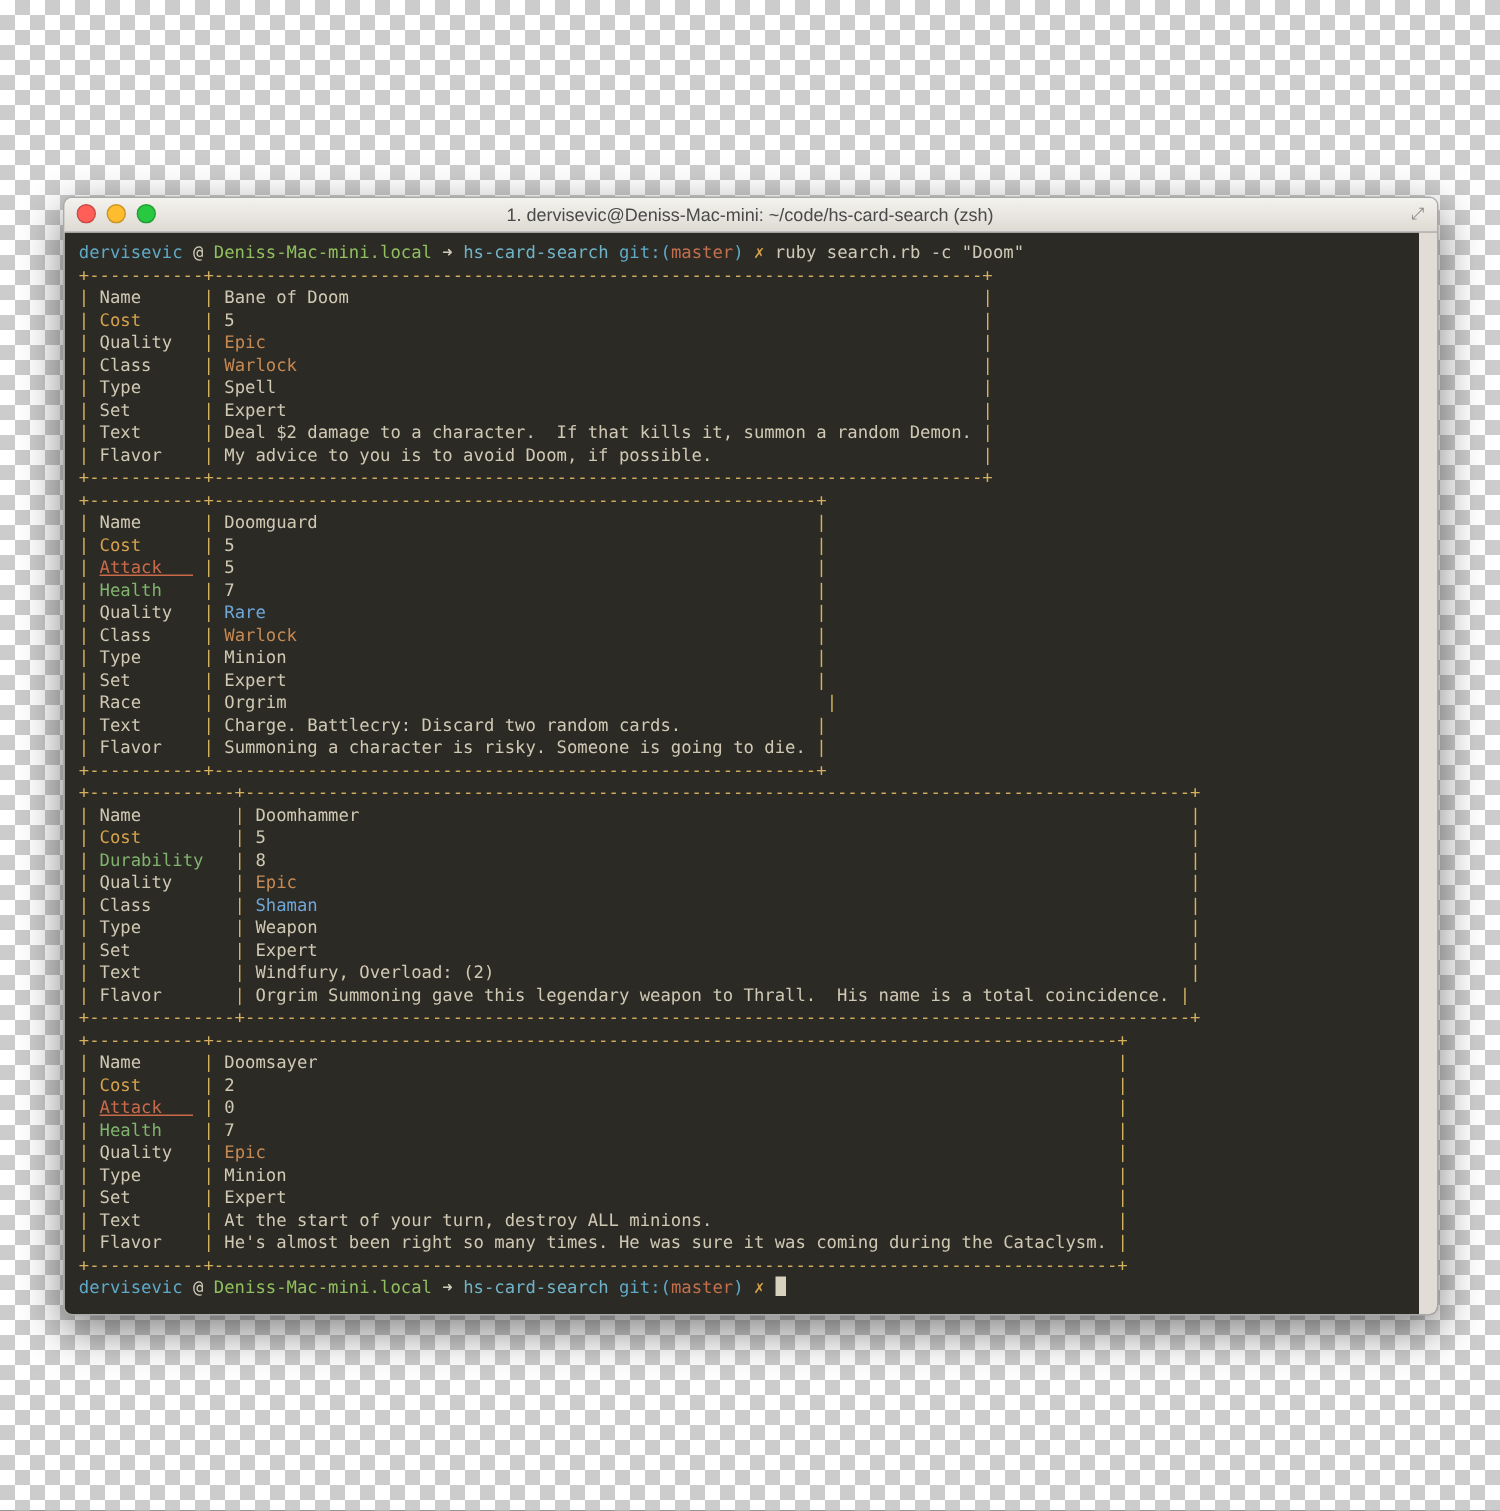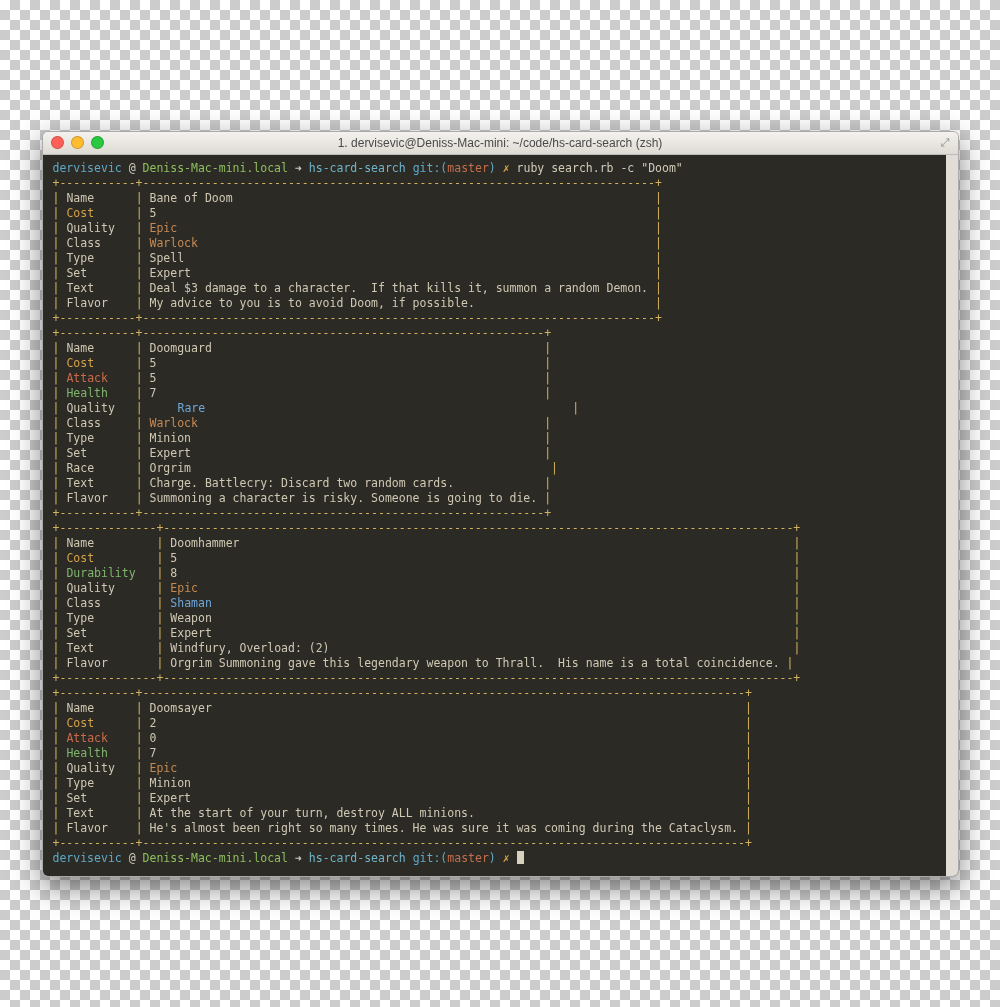--- a/index.html
+++ b/index.html
@@ -75,25 +75,25 @@
     .c-host { color: #8fbf5f; }
     .c-arrow{ color: #cfcab8; }
     .c-path { color: #6fb3c8; }
     .c-git  { color: #5fa9c8; }
     .c-branch{ color: #c26f4d; text-align: right; }
     .c-cmd  { color: #cfcab8; }
     .c-dash { color: #d4b15e; }
     .c-pipe { color: #d4b15e; }
     .c-label{ color: #cfc8b3; }
     .c-cost { color: #d6a24a; }
-    .c-attack{ color:#c96a4b; }
+    .c-attack{ color:#c96a4b;text-decoration:underline; }
     .c-health{ color:#7fb36e;margin-top:43px; }
     .c-dur  { color: #7fb36e; }
     .c-epic { color: #c58a54; }
-    .c-rare { color: #6ea6d8; margin-left: 28px; }
+    .c-rare { color: #6ea6d8; }
     .c-class{ color: #c58a54; }
     .c-classblue{ color:#6ea6d8; }
     .c-text { color: #cfc8b3; }
     .cursor {
       display: inline-block;
       width: 7px;
       height: 13px;
       background: #d7d1bd;
       vertical-align: -2px;
     }
@@ -113,21 +113,21 @@
   </div>
 
   <div class="term" id="term"><span class="c-user">dervisevic</span> <span class="c-at">@</span> <span class="c-host">Deniss-Mac-mini.local</span> <span class="c-arrow">➜</span> <span class="c-path">hs-card-search</span> <span class="c-git">git:(</span><span class="c-branch">master</span><span class="c-git">)</span> <span class="c-cost">✗</span> <span class="c-cmd">ruby search.rb -c "Doom"</span>
 <span class="c-dash">+</span><span class="c-dash">-----------</span><span class="c-dash">+</span><span class="c-dash">--------------------------------------------------------------------------</span><span class="c-dash">+</span>
 <span class="c-pipe">|</span> <span class="c-label">Name     </span> <span class="c-pipe">|</span> <span class="c-text">Bane of Doom                                                            </span> <span class="c-pipe">|</span>
 <span class="c-pipe">|</span> <span class="c-cost">Cost     </span> <span class="c-pipe">|</span> <span class="c-text">5                                                                       </span> <span class="c-pipe">|</span>
 <span class="c-pipe">|</span> <span class="c-label">Quality  </span> <span class="c-pipe">|</span> <span class="c-epic">Epic                                                                    </span> <span class="c-pipe">|</span>
 <span class="c-pipe">|</span> <span class="c-label">Class    </span> <span class="c-pipe">|</span> <span class="c-class">Warlock                                                                 </span> <span class="c-pipe">|</span>
 <span class="c-pipe">|</span> <span class="c-label">Type     </span> <span class="c-pipe">|</span> <span class="c-text">Spell                                                                   </span> <span class="c-pipe">|</span>
 <span class="c-pipe">|</span> <span class="c-label">Set      </span> <span class="c-pipe">|</span> <span class="c-text">Expert                                                                  </span> <span class="c-pipe">|</span>
-<span class="c-pipe">|</span> <span class="c-label">Text     </span> <span class="c-pipe">|</span> <span class="c-text">Deal $3 damage to a character.  If that kills it, summon a random Demon.</span> <span class="c-pipe">|</span>
+<span class="c-pipe">|</span> <span class="c-label">Text     </span> <span class="c-pipe">|</span> <span class="c-text">Deal $2 damage to a character.  If that kills it, summon a random Demon.</span> <span class="c-pipe">|</span>
 <span class="c-pipe">|</span> <span class="c-label">Flavor   </span> <span class="c-pipe">|</span> <span class="c-text">My advice to you is to avoid Doom, if possible.                         </span> <span class="c-pipe">|</span>
 <span class="c-dash">+</span><span class="c-dash">-----------</span><span class="c-dash">+</span><span class="c-dash">--------------------------------------------------------------------------</span><span class="c-dash">+</span>
 <span class="c-dash">+</span><span class="c-dash">-----------</span><span class="c-dash">+</span><span class="c-dash">----------------------------------------------------------</span><span class="c-dash">+</span>
 <span class="c-pipe">|</span> <span class="c-label">Name     </span> <span class="c-pipe">|</span> <span class="c-text">Doomguard                                               </span> <span class="c-pipe">|</span>
 <span class="c-pipe">|</span> <span class="c-cost">Cost     </span> <span class="c-pipe">|</span> <span class="c-text">5                                                       </span> <span class="c-pipe">|</span>
 <span class="c-pipe">|</span> <span class="c-attack">Attack   </span> <span class="c-pipe">|</span> <span class="c-text">5                                                       </span> <span class="c-pipe">|</span>
 <span class="c-pipe">|</span> <span class="c-health">Health   </span> <span class="c-pipe">|</span> <span class="c-text">7                                                       </span> <span class="c-pipe">|</span>
 <span class="c-pipe">|</span> <span class="c-label">Quality  </span> <span class="c-pipe">|</span> <span class="c-rare">Rare                                                    </span> <span class="c-pipe">|</span>
 <span class="c-pipe">|</span> <span class="c-label">Class    </span> <span class="c-pipe">|</span> <span class="c-class">Warlock                                                 </span> <span class="c-pipe">|</span>
 <span class="c-pipe">|</span> <span class="c-label">Type     </span> <span class="c-pipe">|</span> <span class="c-text">Minion                                                  </span> <span class="c-pipe">|</span>

